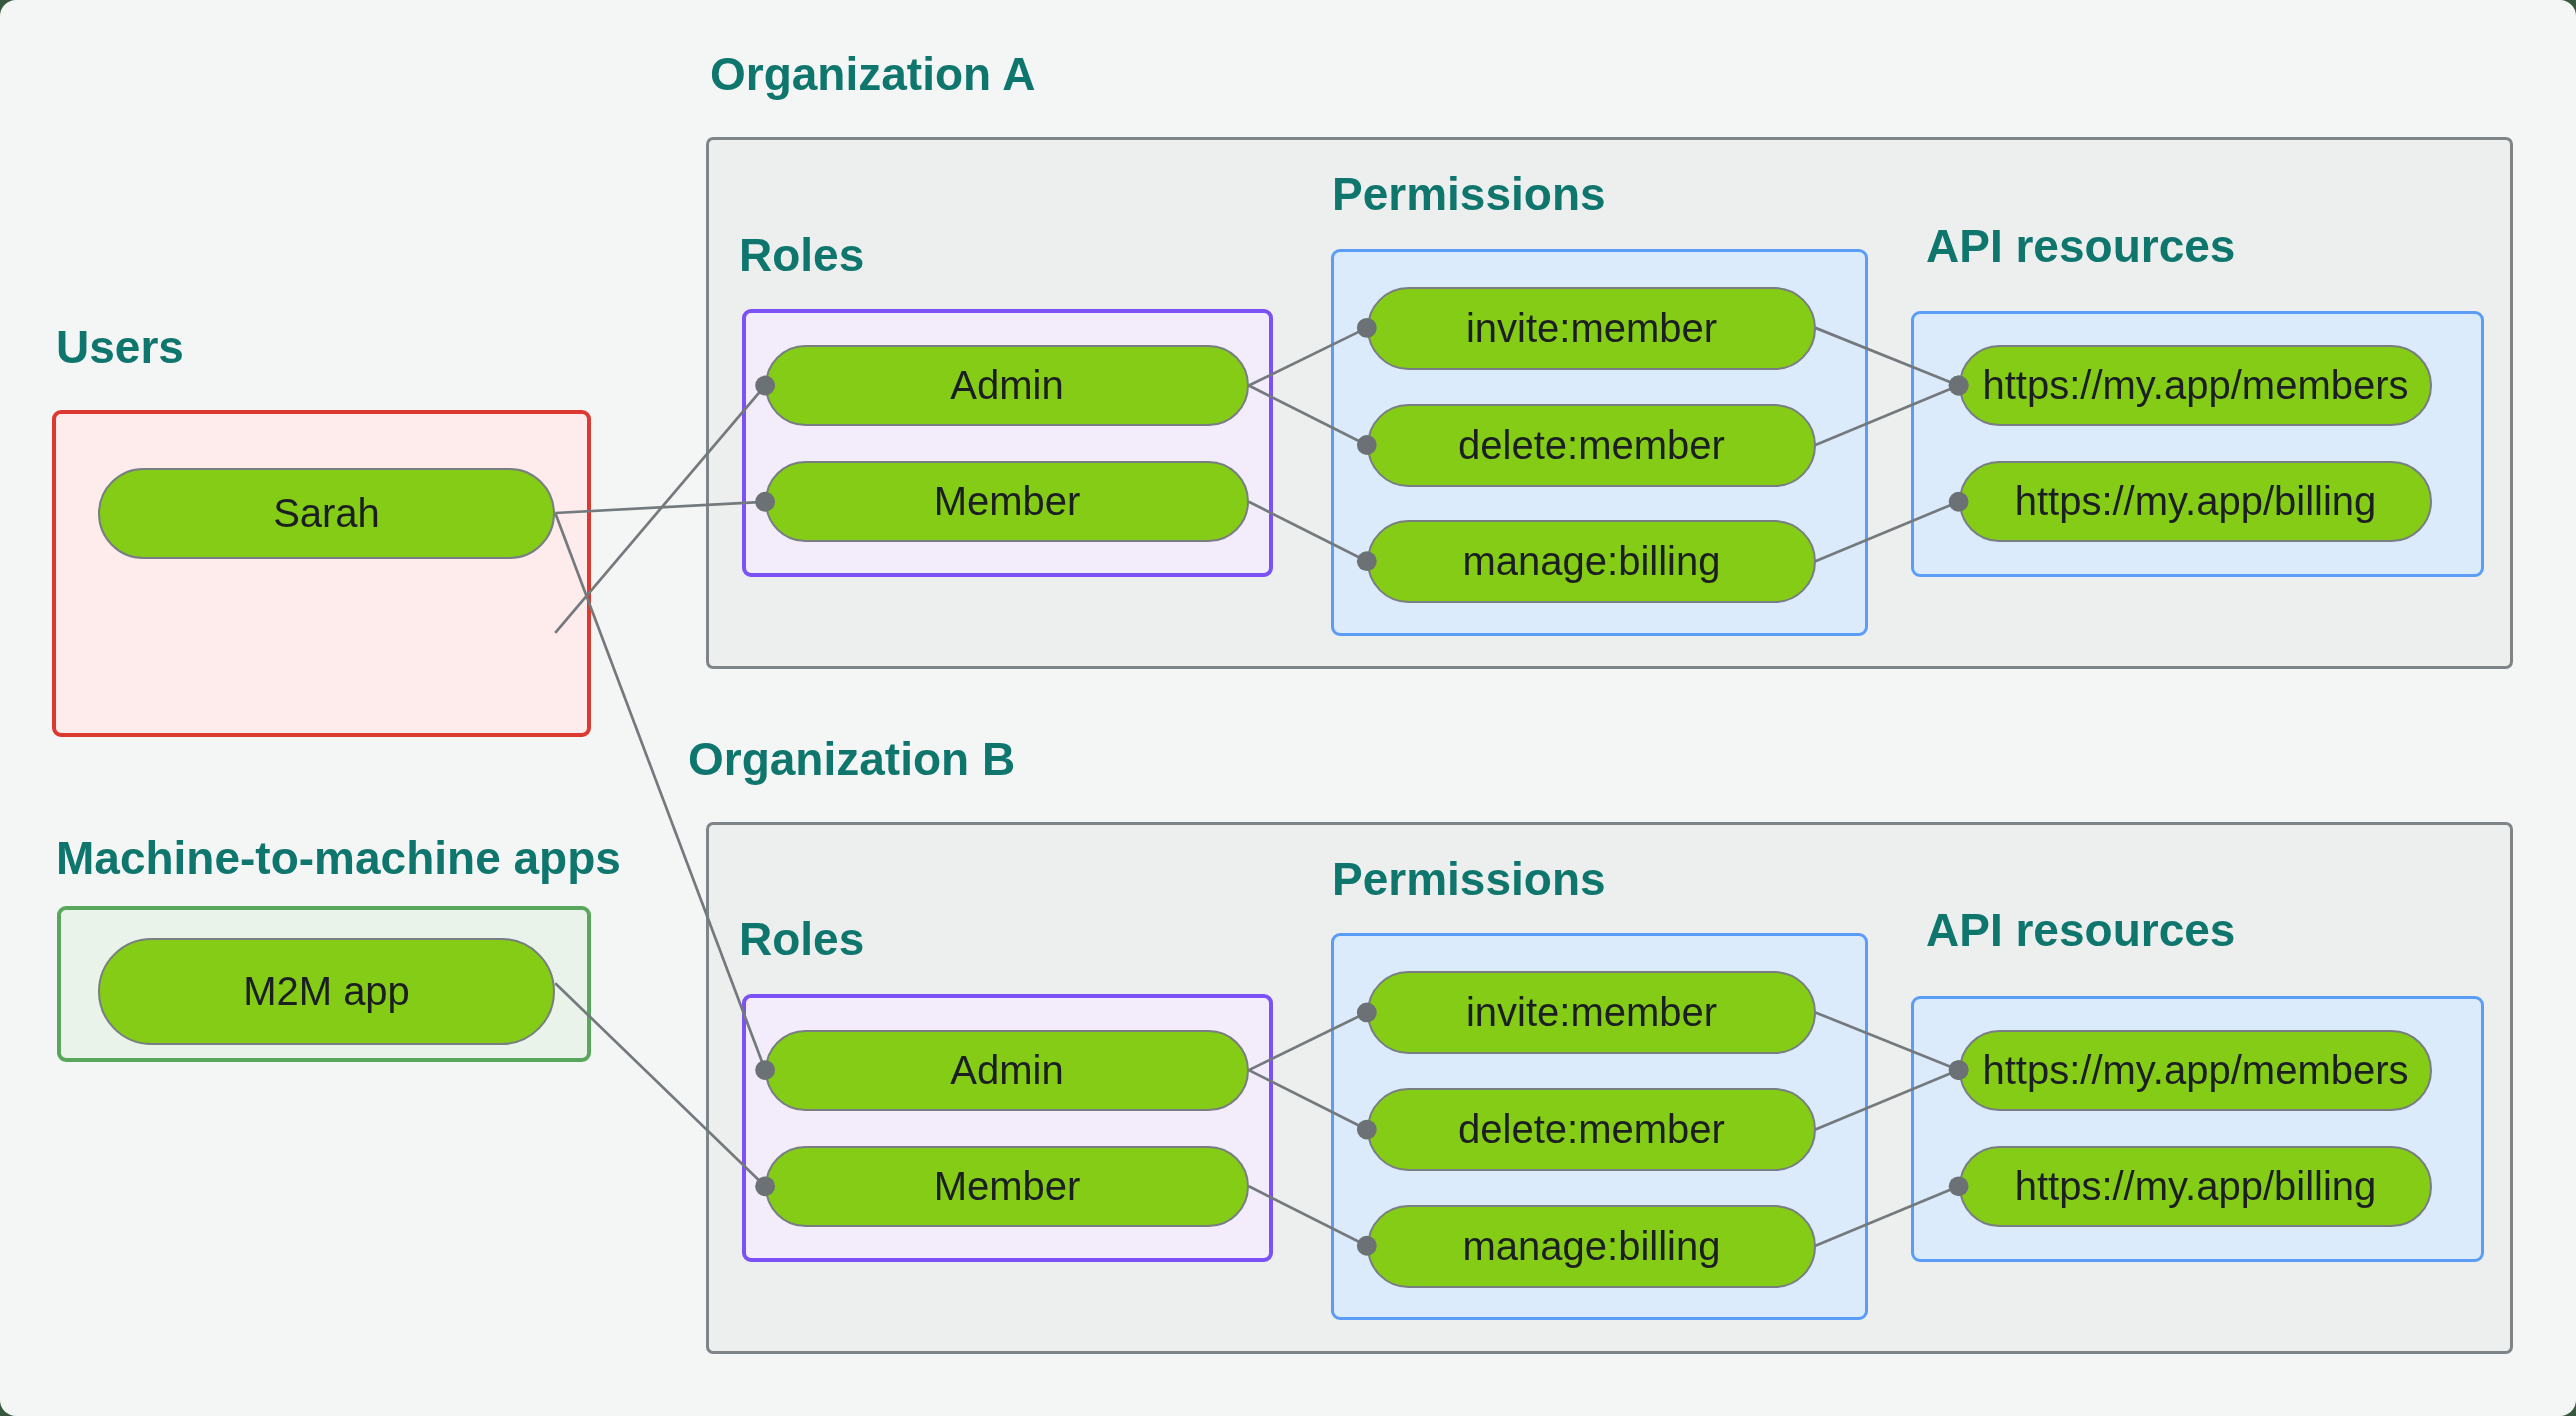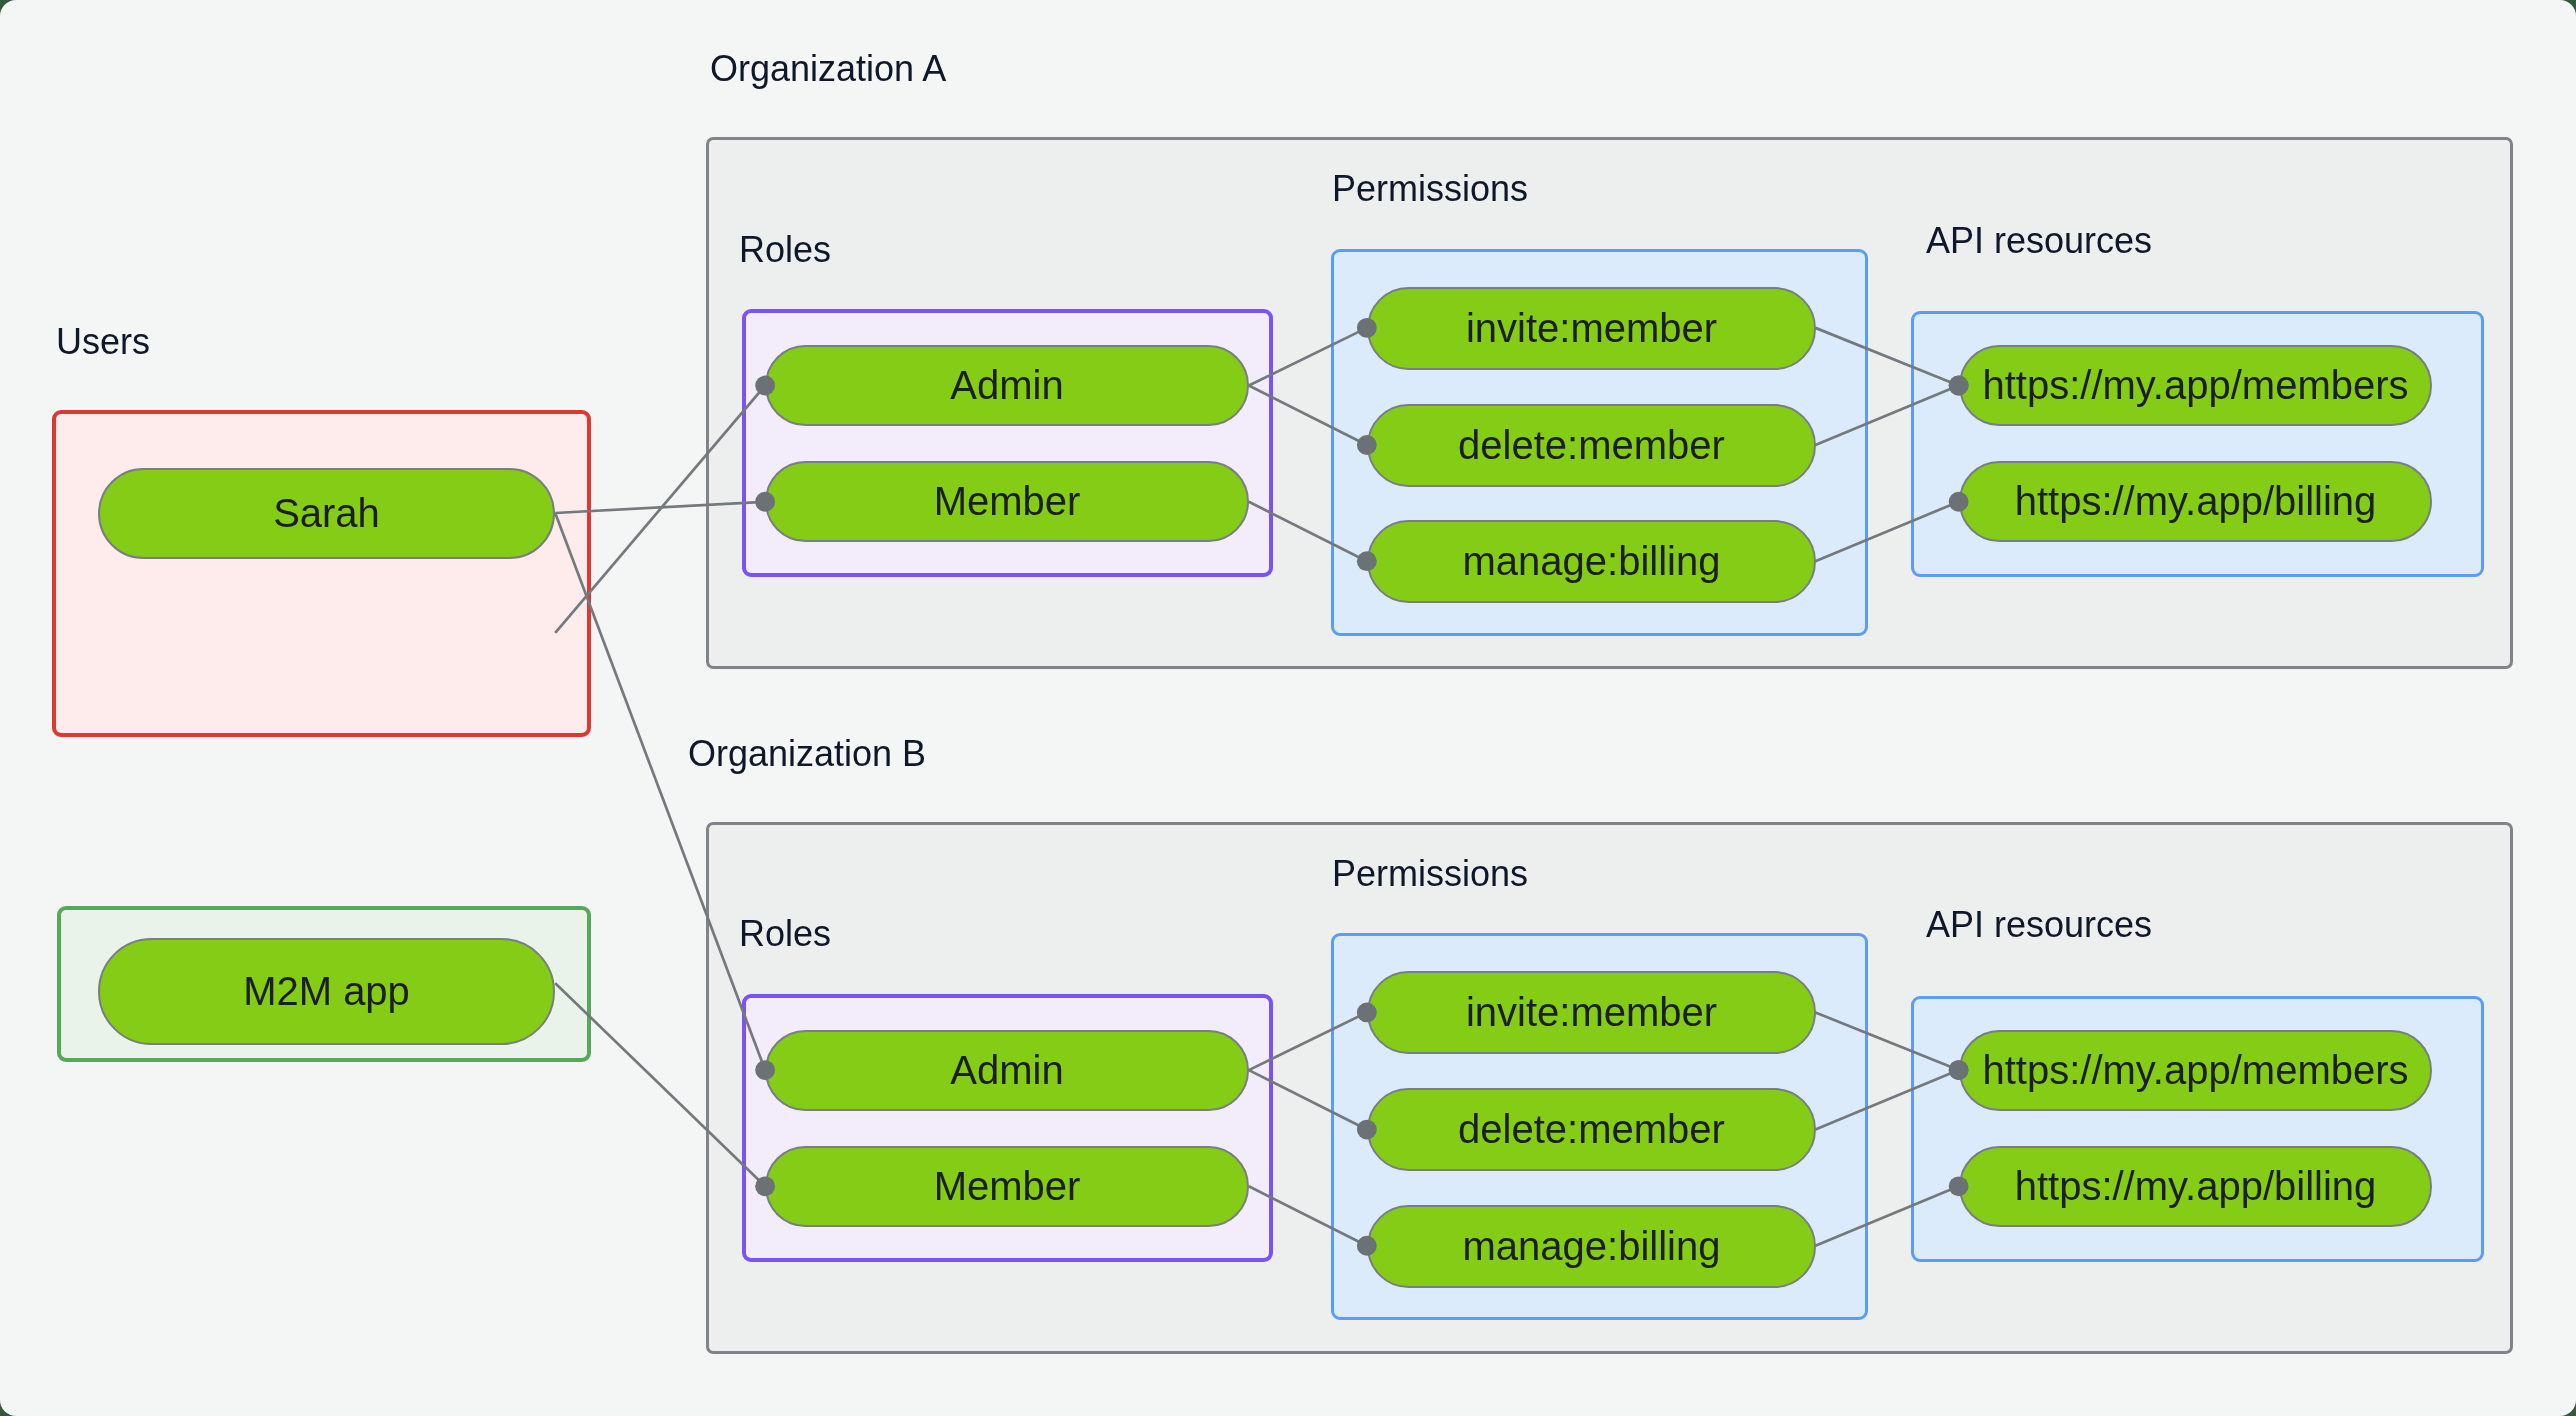--- a/index.html
+++ b/index.html
@@ -19,21 +19,21 @@
   .green-box{background:#e9f3e9;border:4.5px solid #58a75d;}
   .purple-box{background:#f3ecfb;border:4.5px solid #7b52f5;}
   .blue-box{background:#dcebfc;border:3.6px solid #5b9cf6;}
   .pill{
     position:absolute;box-sizing:border-box;background:#84cc16;
     border:2.7px solid #787e81;border-radius:63px;
     display:flex;align-items:center;justify-content:center;
     font-size:40px;color:#1c1f21;z-index:3;white-space:nowrap;
   }
   .sec-label{
-    position:absolute;font-size:36px;font-weight:400;color:#0f172a;
+    position:absolute;font-size:46px;font-weight:700;color:#0f766e;
     line-height:1;z-index:3;white-space:nowrap;
   }
   #wires{position:absolute;left:0;top:0;width:2576px;height:1416px;
     z-index:4;pointer-events:none;}
 </style>
 </head>
 <body>
 
 <div class="canvas" id="canvas">
 
@@ -71,20 +71,21 @@
       <line x1="2015" y1="1383" x2="2174" y2="1317" stroke="#73797c" stroke-width="3"></line>
       <circle cx="2174" cy="1317" r="11" fill="#6b7175"></circle>
     </svg>
 
   <div class="sec-label" style="left:56px;top:324px">Users</div>
   <div class="cbox red-box" style="left:52px;top:410px;width:539px;height:327px"></div>
   <div class="pill" style="left:98px;top:468px;width:457px;height:91px">
     <span>Sarah</span>
   </div>
 
+  <div class="sec-label" style="left:56px;top:835px">Machine-to-machine apps</div>
   <div class="cbox green-box" style="left:57px;top:906px;width:534px;height:156px"></div>
   <div class="pill" style="left:98px;top:938px;width:457px;height:107px">
     <span>M2M app</span>
   </div>
 
   <div class="sec-label" style="left:710px;top:51px">Organization A</div>
   <div class="gbox" style="left:706px;top:137px;width:1807px;height:532px"></div>
 
   <div class="sec-label" style="left:739px;top:232px">Roles</div>
   <div class="cbox purple-box" style="left:742px;top:309px;width:531px;height:268px"></div>

